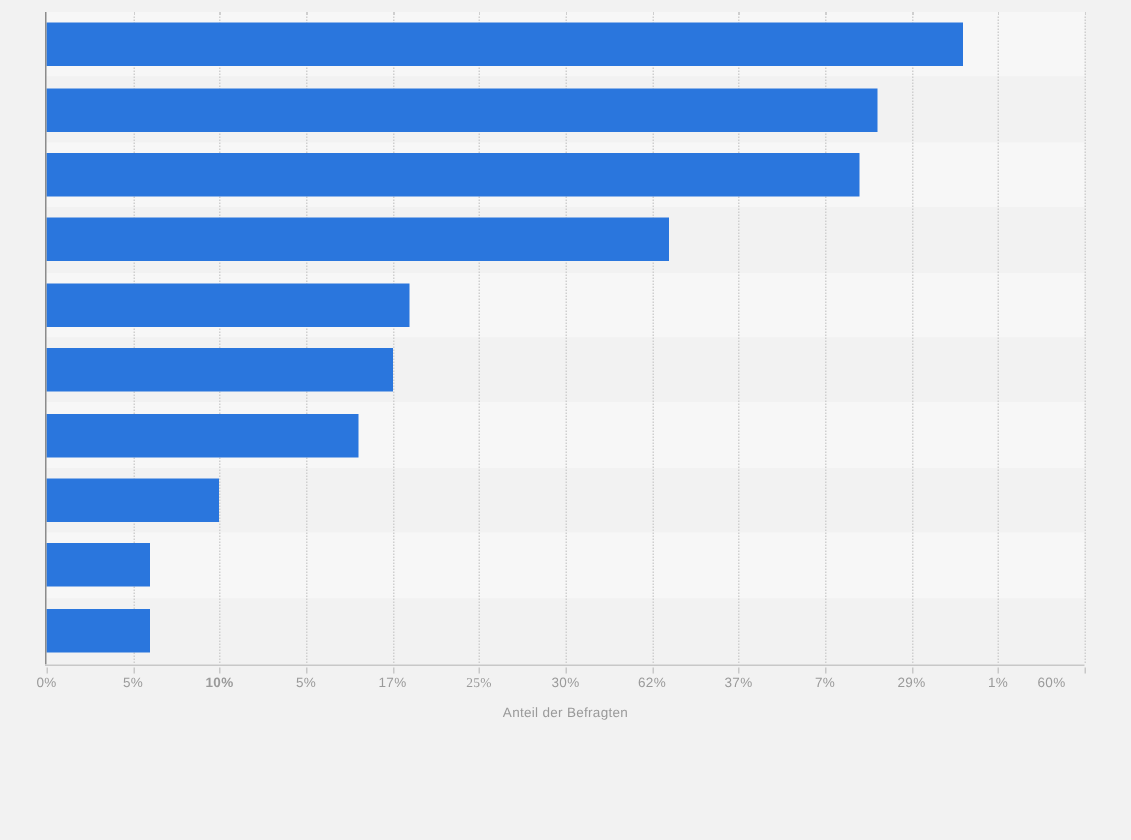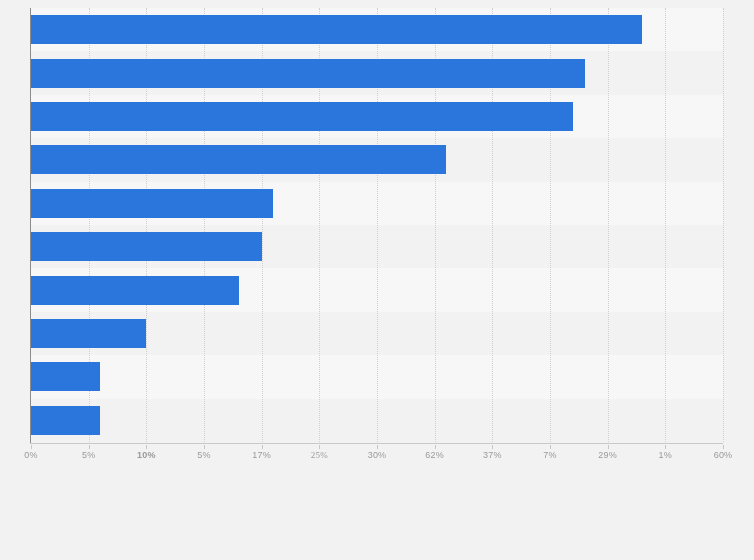--- a/index.html
+++ b/index.html
@@ -210,18 +210,19 @@
       <div class="tick-label" style="left: 434.667px;">62%</div>
       <div class="tick" style="left: 492.333px;"></div>
       <div class="tick-label" style="left: 492.333px;">37%</div>
       <div class="tick" style="left: 550px;"></div>
       <div class="tick-label" style="left: 550px;">7%</div>
       <div class="tick" style="left: 607.667px;"></div>
       <div class="tick-label" style="left: 607.667px;">29%</div>
       <div class="tick" style="left: 665.333px;"></div>
       <div class="tick-label" style="left: 665.333px;">1%</div>
       <div class="tick" style="left: 723px;"></div>
-      <div class="tick-label" style="left: 723px;">60%</div>
+      <div class="tick-label" style="left: 701px;">60%</div>
     </div>
 
+  <div id="x-axis-title">Anteil der Befragten</div>
 
   <div id="footer-area"></div>
 </div>
 
 </body></html>

